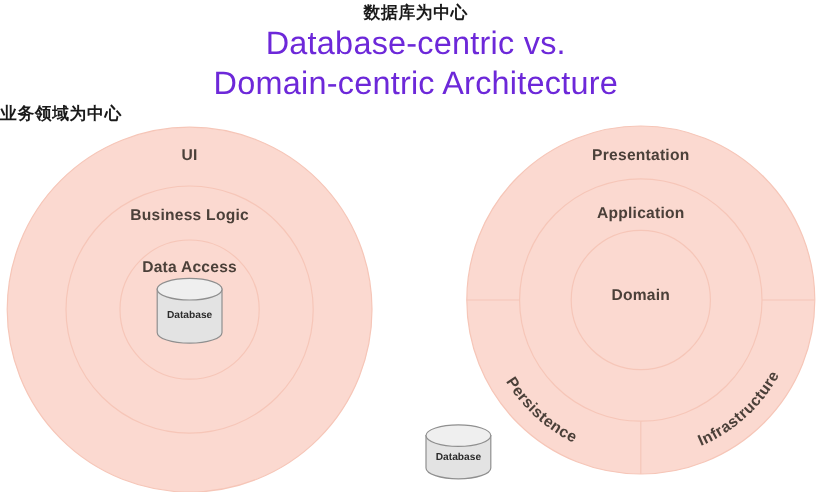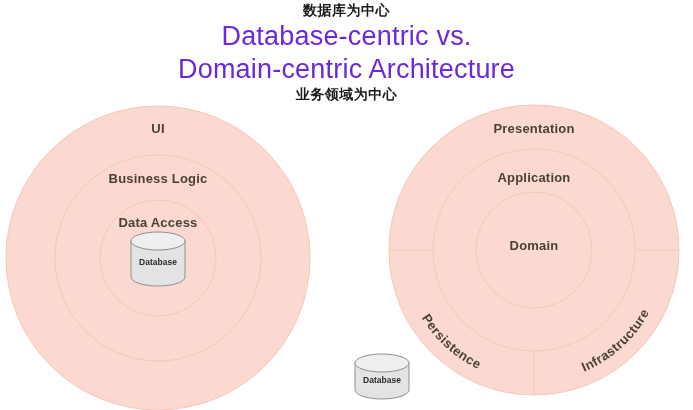--- a/index.html
+++ b/index.html
@@ -32,21 +32,20 @@
     letter-spacing: 0.5px;
   }
   #cn-top {
     left: 0; right: 0;
     top: 2px;
     text-align: center;
   }
   #cn-bottom {
     left: 0; right: 0;
     top: 86px;
-    text-align: center;
   }
 
   #title {
     position: absolute;
     left: 0; right: 0;
     top: 20px;
     text-align: center;
     font-family: "Liberation Sans", sans-serif;
     font-size: 27px;
     font-weight: 300;

